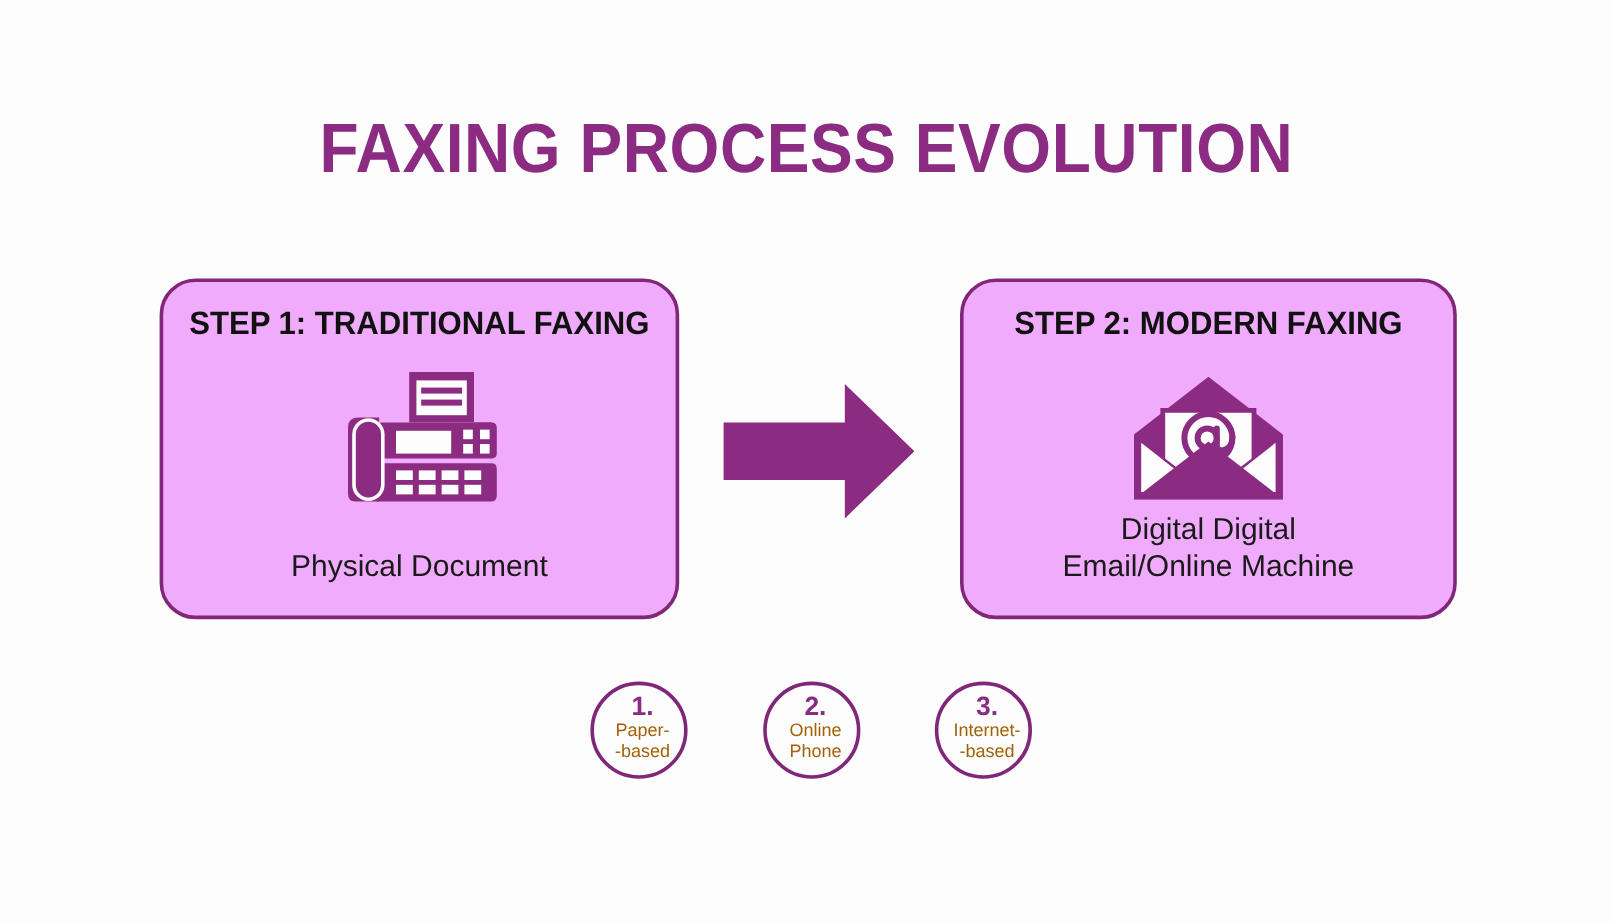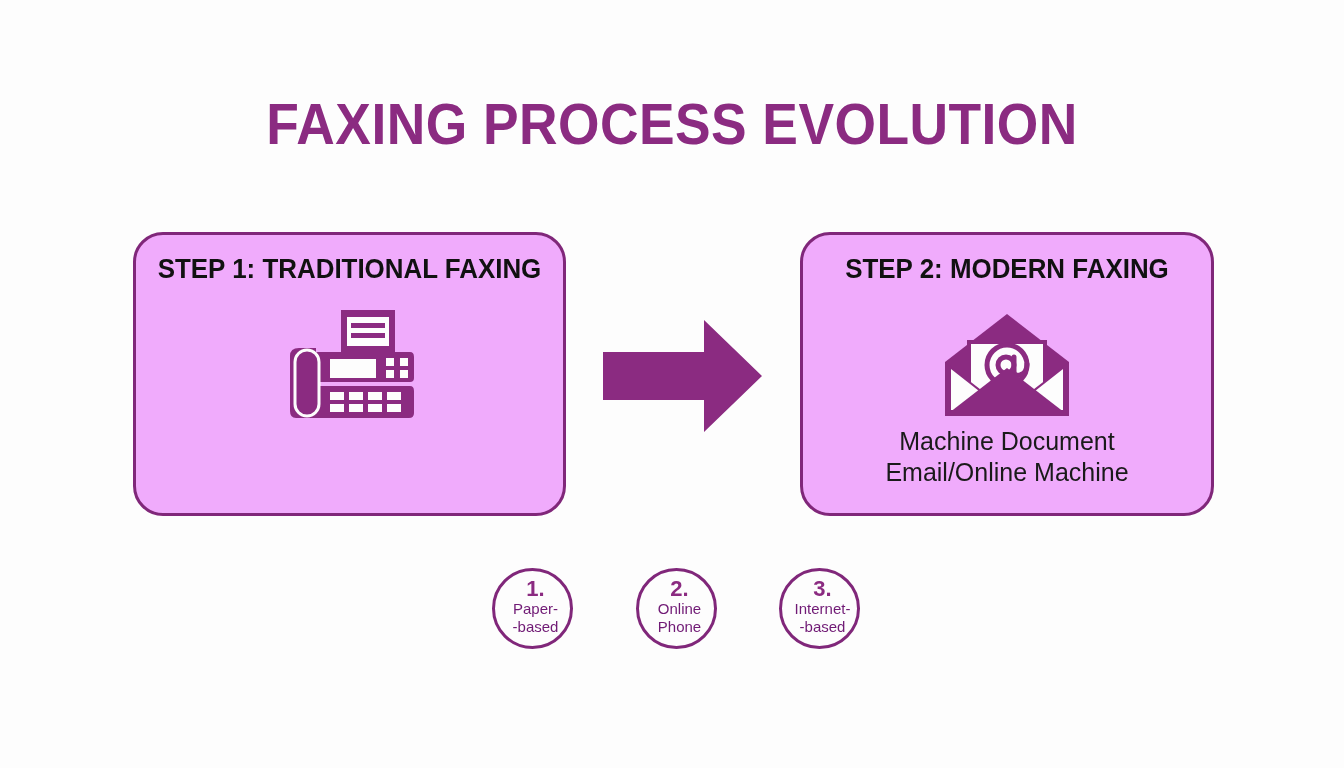--- a/index.html
+++ b/index.html
@@ -117,21 +117,21 @@
   .tag-num {
     display: block;
     color: #8b2b81;
     font-weight: bold;
     font-size: 22px;
     line-height: 22px;
     font-family: "Liberation Sans", sans-serif;
   }
   .tag-label {
     display: block;
-    color: #701a75;
+    color: #a16207;
     font-size: 15px;
     line-height: 18px;
     font-family: "Liberation Sans", sans-serif;
   }
   #tag-1 { left: 492px; top: 568px; }
   #tag-2 { left: 636px; top: 568px; }
   #tag-3 { left: 779px; top: 568px; }
 </style>
 </head>
 <body>
@@ -171,20 +171,21 @@
         <rect x="86" y="96" width="14" height="8" fill="#fdfdfd"></rect>
         <rect x="105" y="96" width="14" height="8" fill="#fdfdfd"></rect>
 
         <path d="M8 48 Q8 40 17 40 L34 40 L34 110 L14 110 Q8 110 8 103 Z" fill="#8b2b81"></path>
 
         <rect x="13" y="42" width="24" height="66" rx="12" fill="#8b2b81" stroke="#fdfdfd" stroke-width="3"></rect>
       </svg>
     </div>
 
     <div class="card-caption">
+      <div>Physical Document</div>
     </div>
   </div>
 
   <div id="arrow">
     <svg width="163" height="116" viewBox="0 0 163 116" aria-hidden="true">
       <path d="M2 34 L103 34 L103 2 L161 58 L103 114 L103 82 L2 82 Z" fill="#8b2b81"></path>
     </svg>
   </div>
 
   <div class="card" id="card-step2">
@@ -206,21 +207,21 @@
           <path d="M72 47 L72 61 Q72 66 78 65 Q85 63 85 54" stroke-linecap="round"></path>
         </g>
 
         <path d="M3 52 L65 100 L127 52 L127 106 L3 106 Z" fill="#8b2b81"></path>
         <path d="M9 59 L65 103 L121 59 L121 100 L9 100 Z" fill="#fdfdfd"></path>
         <path d="M3 106 L65 58 L127 106 Z" fill="#8b2b81"></path>
       </svg>
     </div>
 
     <div class="card-caption">
-      <div>Machine Document</div>
+      <div>Digital Digital</div>
       <div>Email/Online Machine</div>
     </div>
   </div>
 
   <div class="tag-circle" id="tag-1">
     <div class="tag-inner">
       <span class="tag-num">1.</span>
       <span class="tag-label">Paper-</span>
       <span class="tag-label">-based</span>
     </div>

